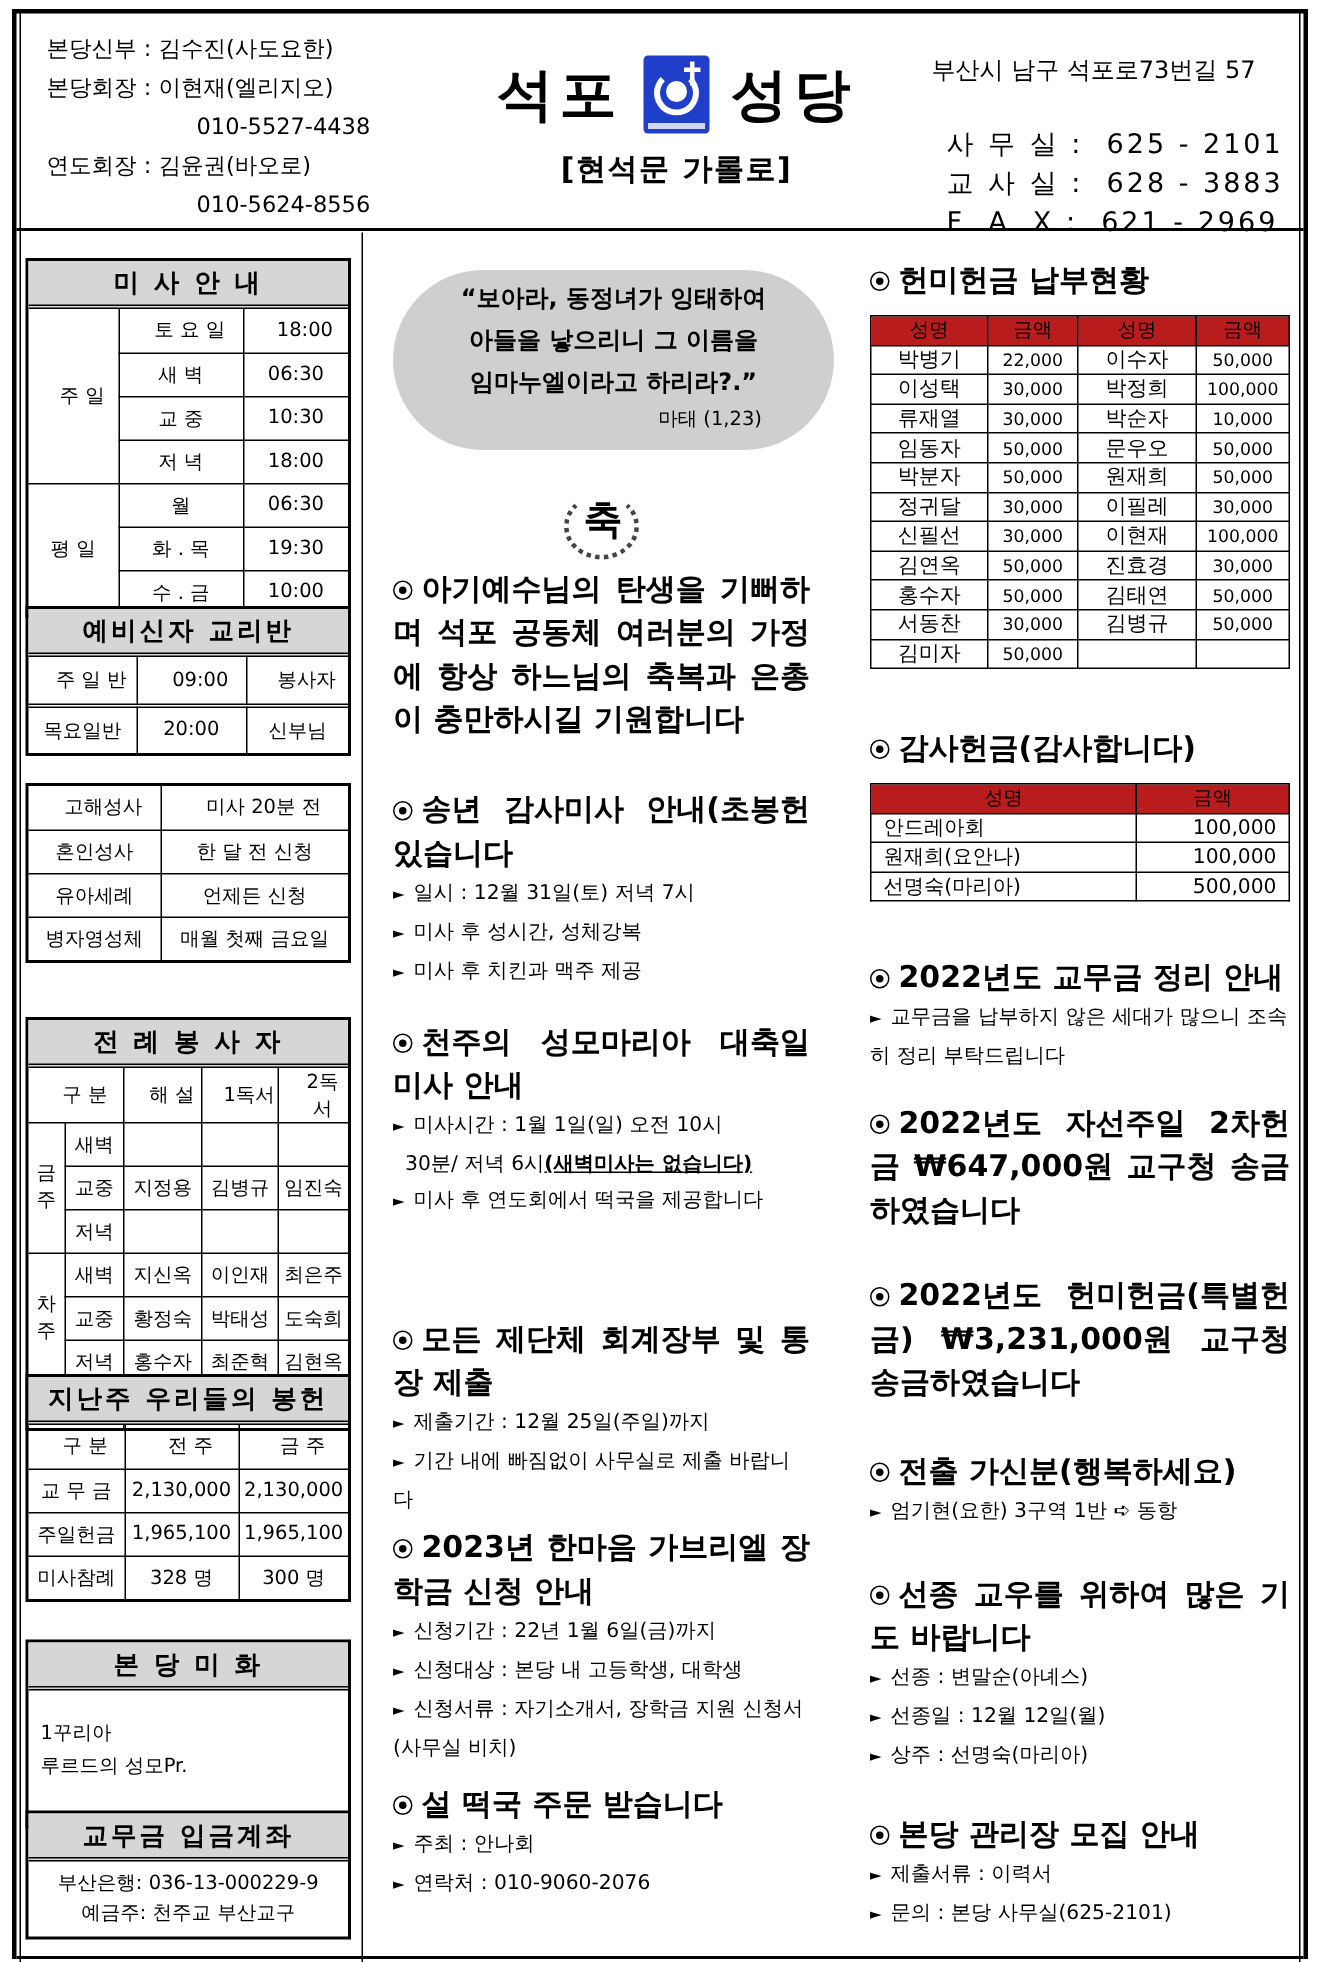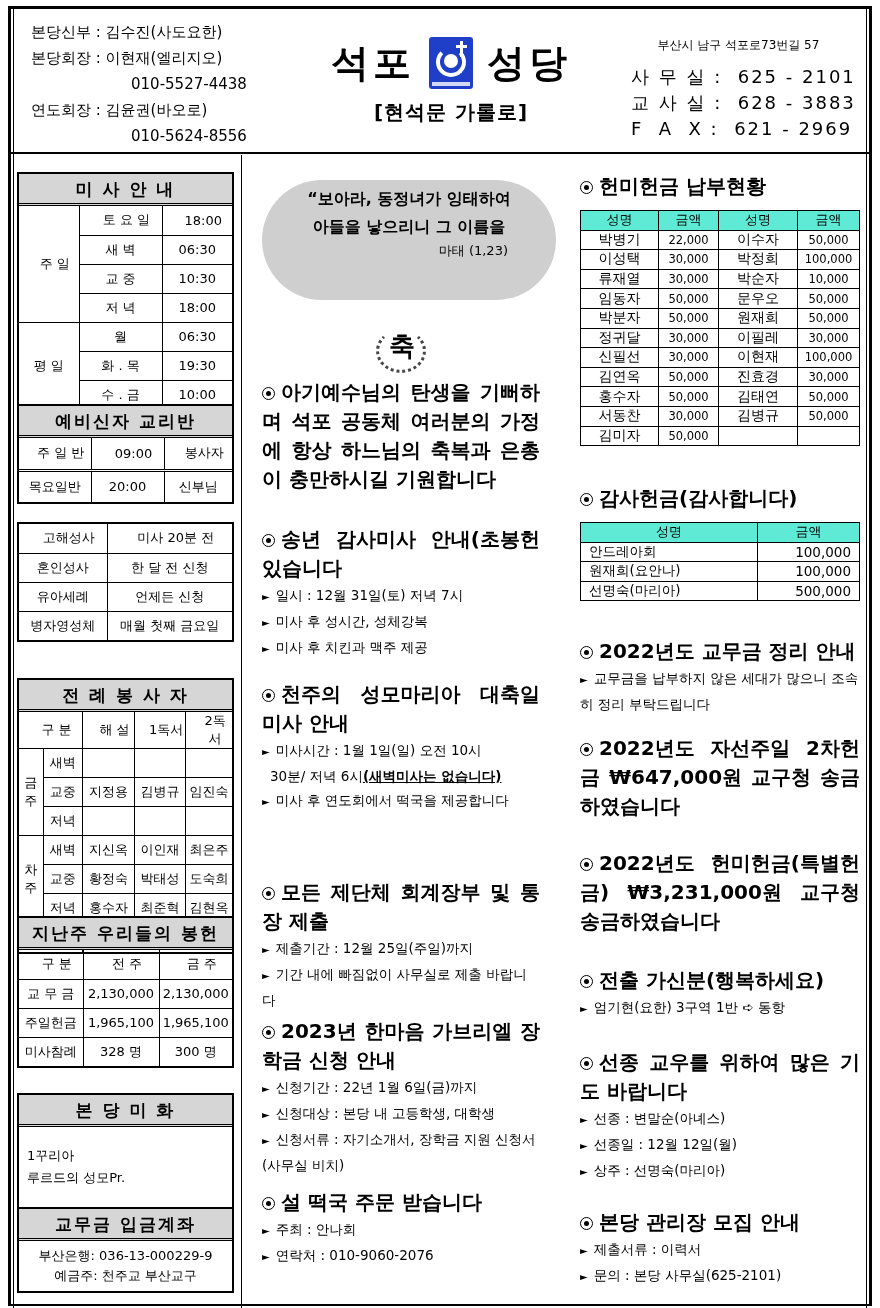--- a/index.html
+++ b/index.html
@@ -18,21 +18,21 @@
   .hdr-center { position: absolute; left: 300px; top: 28px; width: 280px; text-align: center; }
   .title { font-size: 38px; font-weight: bold; letter-spacing: 4px; display: flex; align-items: center; justify-content: center; gap: 14px; }
   .logo { width: 44px; height: 52px; background: #1f3fc9; border-radius: 3px; position: relative; display: inline-block; }
   .logo .ring { position: absolute; left: 7px; top: 10px; width: 30px; height: 30px; border: 4px solid #fff; border-radius: 50%; border-top-color: transparent; }
   .logo .cross-v { position: absolute; left: 31px; top: 4px; width: 3px; height: 16px; background:#fff; }
   .logo .cross-h { position: absolute; left: 27px; top: 8px; width: 11px; height: 3px; background:#fff; }
   .logo .dot { position: absolute; left: 15px; top: 17px; width: 14px; height: 14px; border-radius: 50%; background:#fff; }
   .logo .txt { position: absolute; left: 3px; bottom: 3px; width: 38px; height: 4px; background:#fff; opacity:.8; }
   .subtitle { font-size: 20px; font-weight: bold; margin-top: 10px; letter-spacing: 1px; }
   .hdr-right { position: absolute; left: 610px; top: 28px; font-size: 16px; }
-  .hdr-right .addr { margin-bottom: 10px; font-size: 12px; text-align: center; }
+  .hdr-right .addr { margin-bottom: 26px; font-size: 16px; }
   .hdr-right .ph { font-size: 18px; letter-spacing: 2px; line-height: 26px; white-space: pre; padding-left: 10px; }
 
   
   .divider { position: absolute; left: 241px; top: 155px; width: 1px; height: 1153px; background: #000; }
   .bottom-line { position:absolute; left: 11px; top: 1304px; width: 858px; height: 2px; background:#000; }
 
   
   .box { position: absolute; left: 17px; width: 217px; border: 2px solid #000; }
   .box-title { background: #d6d6d6; text-align: center; font-weight: bold; font-size: 17px; border-bottom: 3px double #000; height: 32px; line-height: 30px; letter-spacing: 2px; }
   table { border-collapse: collapse; width: 100%; }
@@ -60,21 +60,21 @@
   .sec .h { font-size: 20px; font-weight: bold; line-height: 29px; text-align: justify; }
   .sec .b { font-size: 13.5px; line-height: 24px; }
   .bullet-radio { display: inline-block; width: 13px; height: 13px; border: 1.5px solid #000; border-radius: 50%; position: relative; vertical-align: -1px; margin-right: 6px; }
   .bullet-radio::after { content:""; position:absolute; left: 2.5px; top: 2.5px; width: 5px; height: 5px; border-radius:50%; background:#000; }
   .arrow { display:inline-block; font-size: 10px; margin-right: 6px; }
   .uline { text-decoration: underline; font-weight: bold; }
 
   
   .rt { position: absolute; left: 580px; width: 280px; }
   .rt table td { font-size: 13px; height: 19.6px; border: 1px solid #000; }
-  .rt .th td { background: #5eead4; font-size: 13px; }
+  .rt .th td { background: #b91c1c; font-size: 13px; }
   .rt td.num { font-size: 11.5px; text-align: center; }
   .rt td.name { font-size: 14px; }
   .gt td.l { text-align: left; padding-left: 8px; font-size: 13.5px; }
   .gt td.r { text-align: right; padding-right: 8px; font-size: 13.5px; }
 </style>
 </head>
 <body>
 
 <div class="frame"></div>
 <div class="frame-inner-l"></div>
@@ -287,20 +287,21 @@
   <div class="box-title">교무금 입금계좌</div>
   <div class="acct-body">
     <div>부산은행: 036-13-000229-9</div>
     <div>예금주: 천주교 부산교구</div>
   </div>
 </div>
 
 <div class="quote">
   <div class="q">“보아라, 동정녀가 잉태하여</div>
   <div class="q">아들을 낳으리니 그 이름을</div>
+  <div class="q">임마누엘이라고 하리라?.”</div>
   <div class="ref">마태 (1,23)</div>
 </div>
 
 <div class="chuk">
   <div class="wreath"></div>
   <div class="c">축</div>
 </div>
 
 <div class="sec" style="left:262px;top:378px;width:278px;">
   <div class="h"><span class="bullet-radio"></span><span>아기예수님의 탄생을 기뻐하며 석포 공동체 여러분의 가정에 항상 하느님의 축복과 은총이 충만하시길 기원합니다</span></div>

